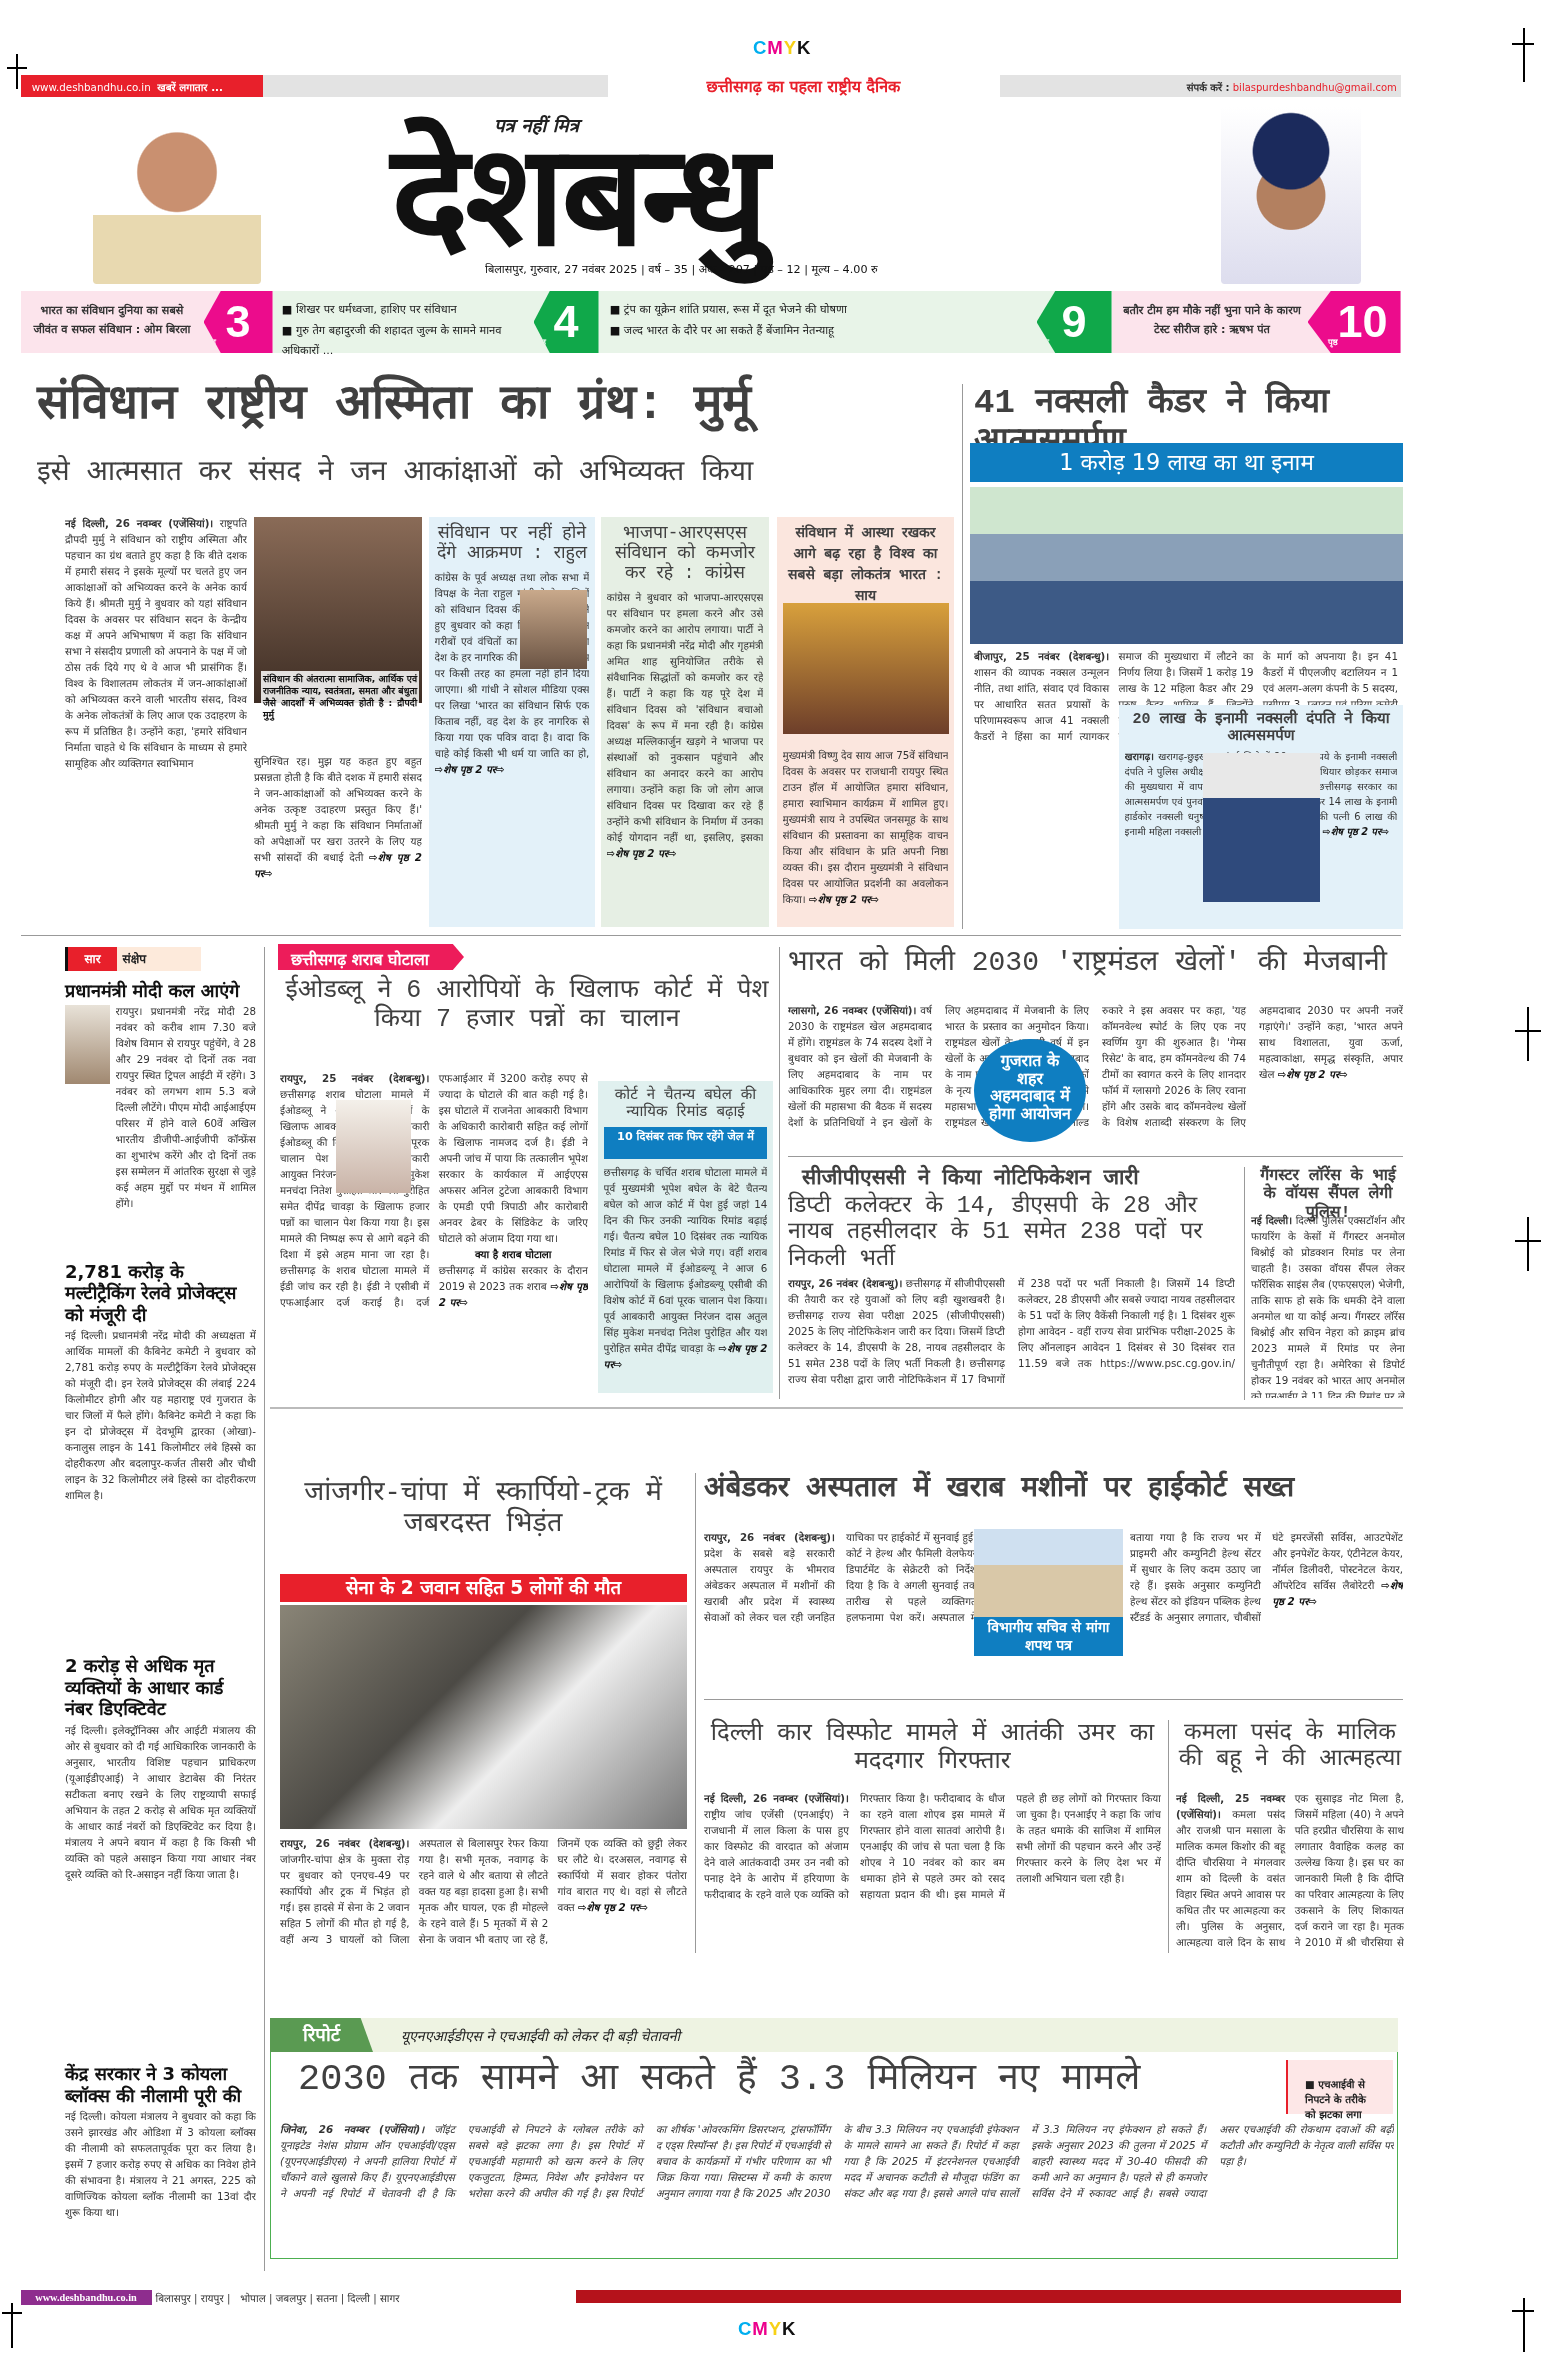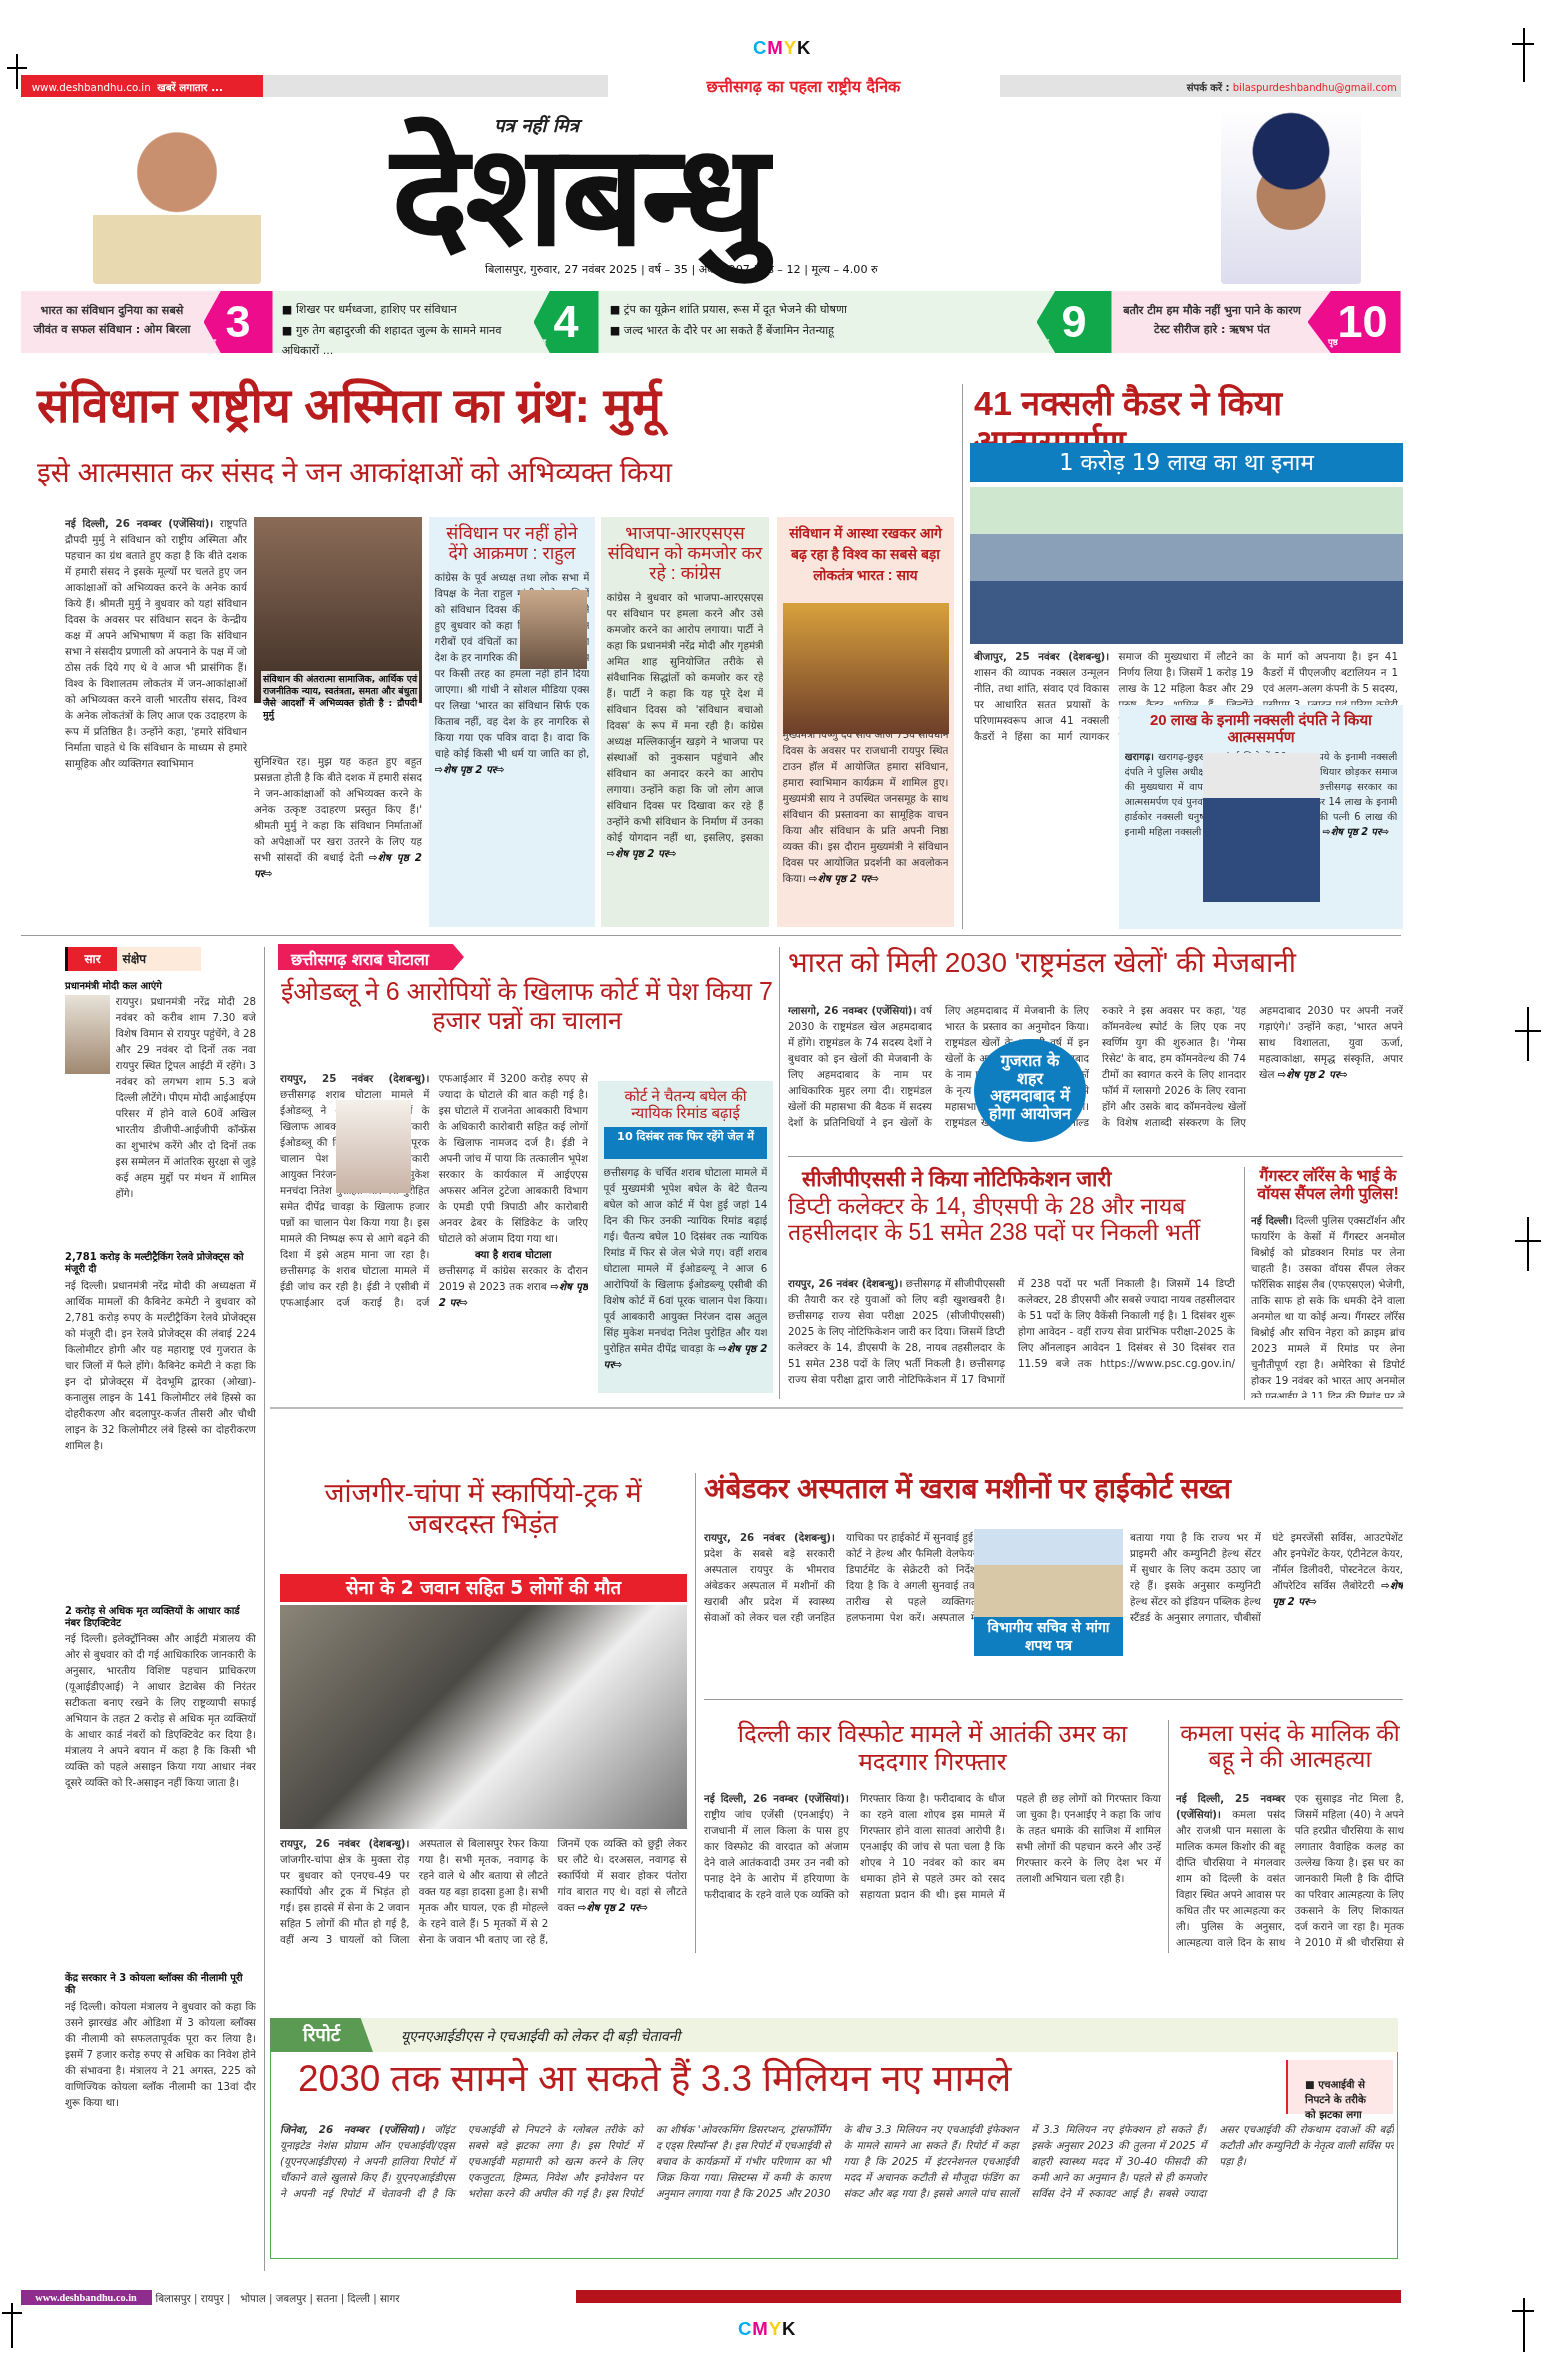--- a/index.html
+++ b/index.html
@@ -25,34 +25,34 @@
 .strip .box{position:absolute;top:0;height:62px}
 .strip .pink{background:#fce4ec}
 .strip .green{background:#e8f4e8}
 .strip .tagnum{position:absolute;top:0;height:62px;color:#fff;font-weight:bold;font-size:45px;font-family:"Liberation Sans",sans-serif;text-align:center;line-height:62px}
 .strip .tagnum.pk{background:#ec0c8c}
 .strip .tagnum.gr{background:#10a84a}
 .strip .tagnum small{position:absolute;font-size:8.4px;bottom:5.6px;left:2.8px;line-height:9.3px}
 .strip .txt{font-size:11.2px;font-weight:bold;color:#333;line-height:18.6px}
 .strip ul{list-style:none;font-size:11.2px;line-height:20.5px;padding-top:9.3px}
 .strip li::before{content:"■ ";color:#111}
-.headline{font-family:Liberation Sans, sans-serif;font-weight:bold;color:#b91c1c;line-height:1.15}
+.headline{font-family:Liberation Mono, monospace;font-weight:bold;color:#404040;line-height:1.15}
 .body{font-size:10.3px;line-height:16px;color:#333;text-align:justify;overflow:hidden}
 .more{font-style:italic;font-weight:bold;color:#111}
 .vline{position:absolute;width:0.9px;background:#999}
 .hline{position:absolute;height:1.9px;background:#999}
 .imgph{position:absolute;background:#b0a89c}
 .bluebar{position:absolute;background:#0f7ec1;color:#fff;font-weight:bold;text-align:center}
 .redbar{position:absolute;background:#e8202b;color:#fff;font-weight:bold;text-align:center}
 .sidebox{position:absolute;padding:5.6px}
 .circle{position:absolute;border-radius:50%;background:#0f7ec1;color:#fff;font-weight:bold;text-align:center}
 .sar{position:absolute;left:65px;top:947px;width:186px;height:24px}
 .sar .a{position:absolute;left:0;top:0;width:52px;height:24px;background:#e8202b;color:#fff;font-weight:bold;font-size:12px;text-align:center;line-height:24px;border-left:3.7px solid #111}
 .sar .b{position:absolute;left:52px;top:0;width:84px;height:24px;background:#fdeadb;font-weight:bold;font-size:12px;padding-left:5.6px;line-height:24px}
-.brief h3{font-size:10px;font-weight:bold;color:#111;margin:5.6px 0 1.9px;line-height:1.2}
+.brief h3{font-size:18px;font-weight:bold;color:#111;margin:5.6px 0 1.9px;line-height:1.2}
 .report-tab{position:absolute;left:270px;top:2018px;width:103px;height:34px;background:#5a9a52;color:#fff;font-weight:bold;font-size:18.6px;text-align:center;line-height:34px}
 .report-bar{position:absolute;left:270px;top:2018px;width:1128px;height:34px;background:#eef3e2}
 .report-bar .t{position:absolute;left:131px;top:7.5px;font-style:italic;font-size:14px;color:#222}
 .report-box{position:absolute;left:270px;top:2052px;width:1128px;height:207px;border:1.9px solid #4caf50;border-top:none}
 .footer{position:absolute;top:2290px;left:20.5px;width:1380px;height:18.6px}
 .footer .site{position:absolute;left:0;top:0;width:131px;height:15px;background:#8e2d8e;color:#fff;font-size:10.3px;text-align:center;line-height:15px;font-family:"Liberation Serif",serif;font-weight:bold}
 .footer .cities{position:absolute;left:135px;top:0.9px;font-size:10.3px;color:#333}
 .footer .bar{position:absolute;left:555px;top:0;right:0;height:13px;background:#b5121b}
 </style>
 </head>

